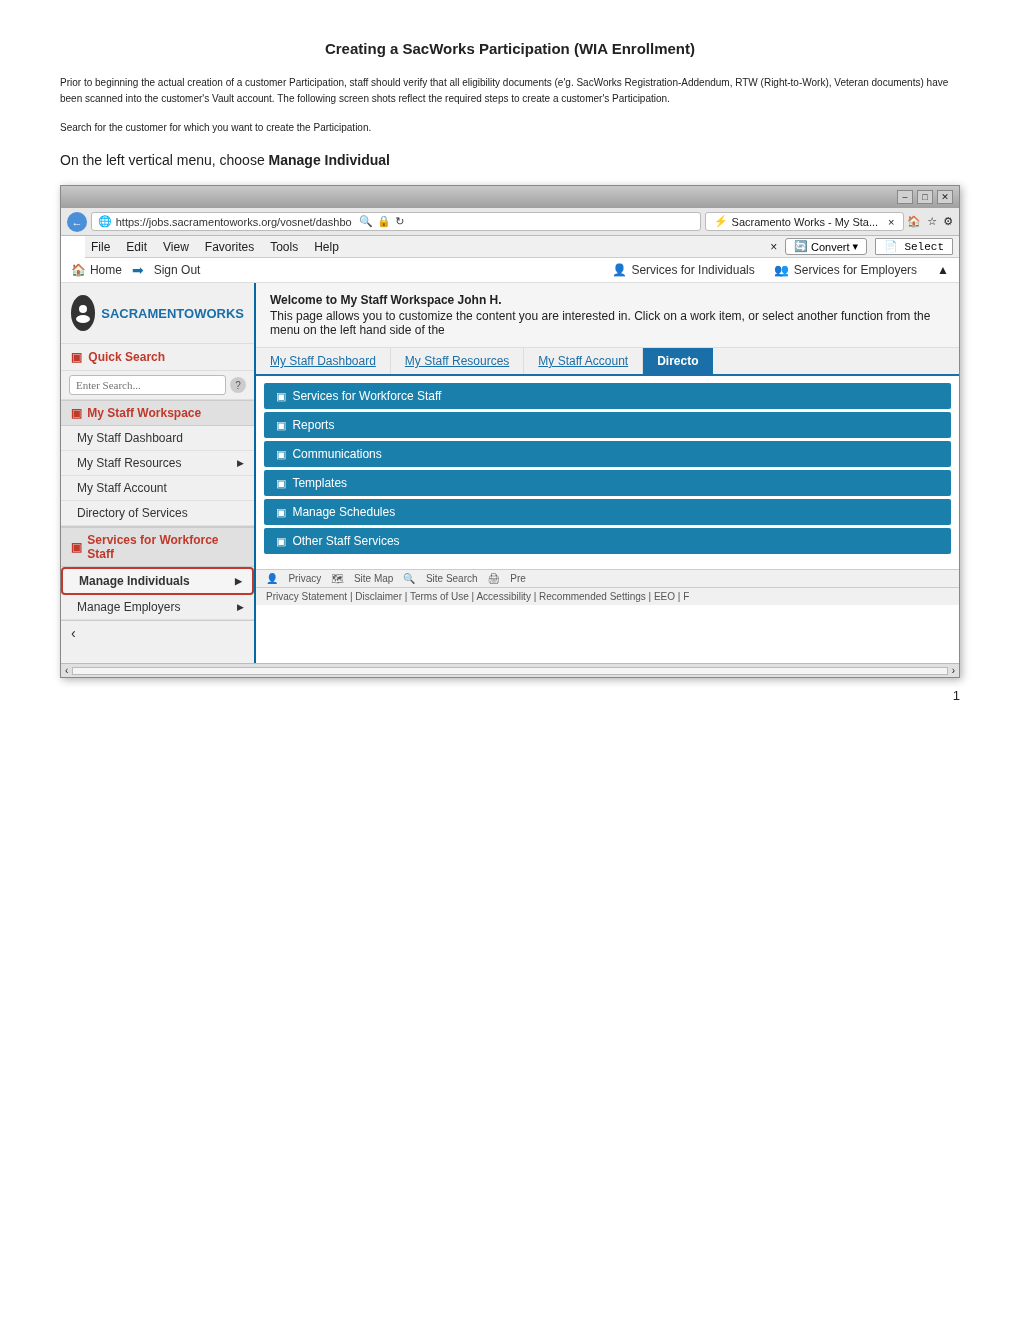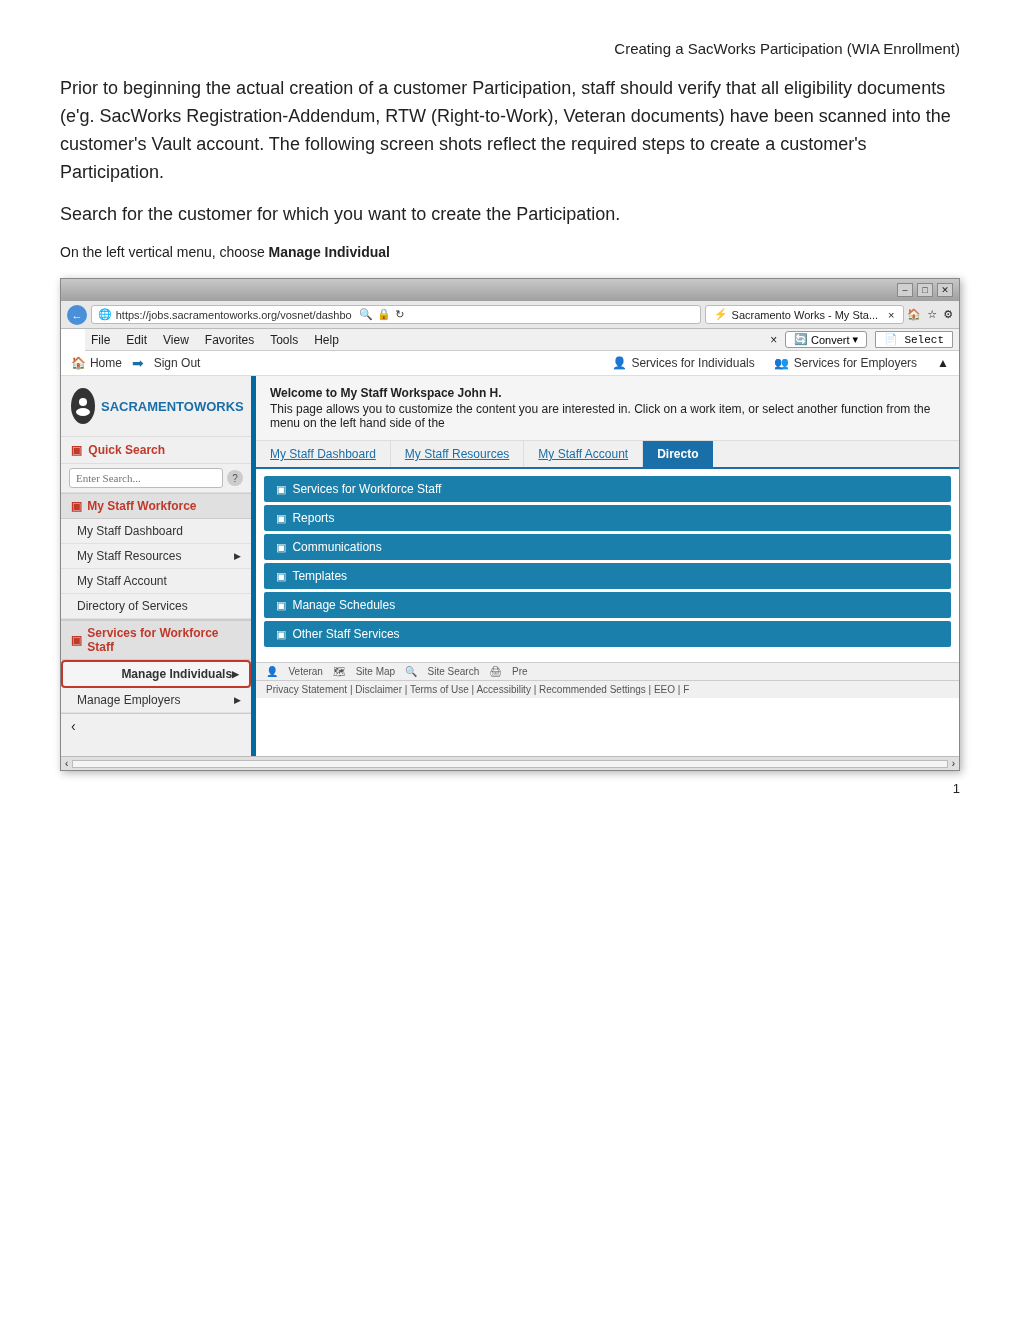--- a/index.html
+++ b/index.html
@@ -8,27 +8,27 @@
       background: #fff;
       color: #222;
       font-size: 14px;
       padding: 40px 60px;
       max-width: 1020px;
       margin: 0 auto;
     }
 
     
     .doc-title {
-      text-align: right;
-      font-weight: normal;
+      text-align: center;
+      font-weight: bold;
       font-size: 15px;
       margin-bottom: 18px;
     }
     .doc-para {
-      font-size: 18px;
+      font-size: 10px;
       line-height: 1.55;
       margin-bottom: 14px;
     }
     .doc-para-bold {
       font-size: 14px;
       line-height: 1.55;
       margin-bottom: 14px;
     }
     .doc-para-bold strong {
       font-weight: bold;
@@ -202,21 +202,21 @@
     
     .main-area {
       display: flex;
       min-height: 380px;
     }
 
     
     .sidebar {
       width: 195px;
       background: #f0f0f0;
-      border-right: 5px solid #0369a1;
+      border-right: 2px solid #0369a1;
       flex-shrink: 0;
       font-size: 12px;
     }
     .sidebar-logo {
       background: #f0f0f0;
       padding: 12px 10px;
       display: flex;
       align-items: center;
       gap: 6px;
       border-bottom: 1px solid #ddd;
@@ -533,42 +533,42 @@
           </div>
           <div class="sidebar-search-box">
             <div class="sidebar-search-wrap">
               <input class="sidebar-search-input" type="text" placeholder="Enter Search..." style="">
               <div class="help-circle">?</div>
             </div>
           </div>
 
           <div class="sidebar-group-header">
             <span>▣</span>
-            <span>My Staff Workforce</span>
+            <span>My Staff Workspace</span>
           </div>
           <div class="sidebar-item">
             <span>My Staff Dashboard</span>
           </div>
           <div class="sidebar-item">
             <span>My Staff Resources</span>
             <span style="font-size:9px;">▶</span>
           </div>
           <div class="sidebar-item">
             <span>My Staff Account</span>
           </div>
           <div class="sidebar-item">
             <span>Directory of Services</span>
           </div>
 
           <div class="sidebar-group-header2">
             <span>▣</span>
             <span>Services for Workforce Staff</span>
           </div>
 
-          <div class="sidebar-item active-circle" style="position:relative;justify-content:flex-end;">
+          <div class="sidebar-item active-circle" style="position:relative;">
             <span>Manage Individuals</span>
             <span style="font-size:9px;">▶</span>
           </div>
 
           <div class="sidebar-item">
             <span>Manage Employers</span>
             <span style="font-size:9px;">▶</span>
           </div>
 
           <div style="padding: 4px 10px; border-top: 1px solid #ccc; display:flex; align-items:center;">
@@ -613,21 +613,21 @@
               <span>Manage Schedules</span>
             </div>
             <div class="section-row">
               <span class="section-icon">▣</span>
               <span>Other Staff Services</span>
             </div>
           </div>
 
           <div class="browser-footer" style="margin-top:8px;">
             <span>👤</span>
-            <span>Veteran</span>
+            <span>Privacy</span>
             <span>🗺</span>
             <span>Site Map</span>
             <span>🔍</span>
             <span>Site Search</span>
             <span>🖨</span>
             <span>Pre</span>
           </div>
           <div class="browser-footer">
             <span>Privacy Statement | Disclaimer | Terms of Use | Accessibility | Recommended Settings | EEO | F</span>
           </div>

